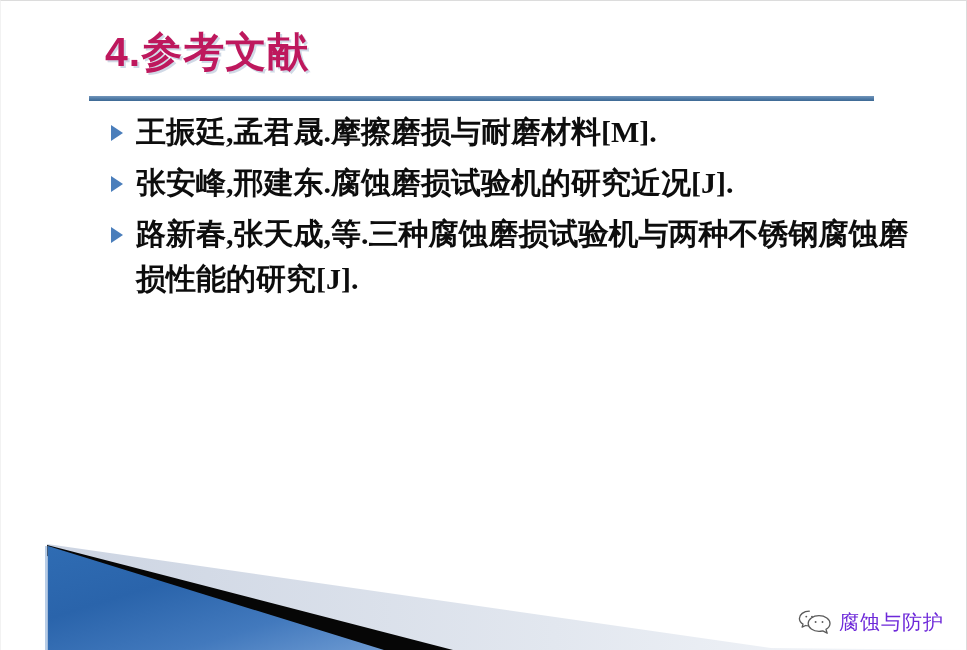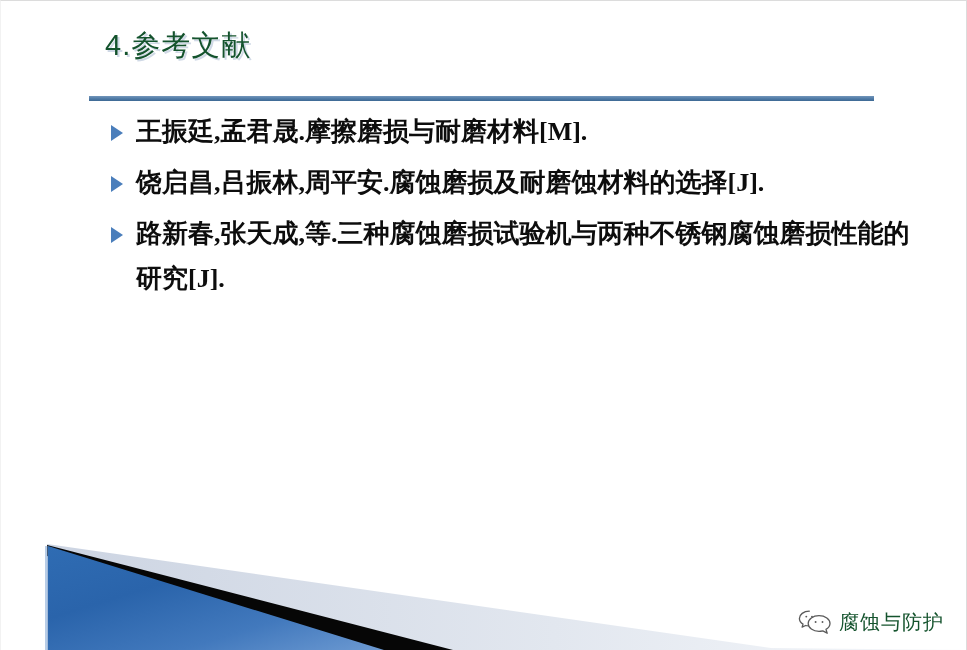--- a/index.html
+++ b/index.html
@@ -22,25 +22,25 @@
     border-right: 1px solid #dcdcdc;
     border-left: 1px solid #f2f2f2;
   }
 
   
   .title {
     position: absolute;
     left: 104px;
     top: 26px;
     font-family: "Liberation Sans", "DejaVu Sans", sans-serif;
-    font-weight: normal;
-    font-size: 29px;
+    font-weight: bold;
+    font-size: 41px;
     line-height: 1.25;
     letter-spacing: 1px;
-    color: #14532d;
+    color: #be185d;
     text-shadow: 2px 2px 0 rgba(150,170,200,0.45);
     white-space: nowrap;
   }
 
   .title-rule {
     position: absolute;
     left: 88px;
     top: 95px;
     width: 785px;
     height: 5px;
@@ -52,21 +52,21 @@
     position: absolute;
     left: 104px;
     top: 108px;
     width: 810px;
   }
 
   .bullet-item {
     position: relative;
     padding-left: 31px;
     margin-bottom: 6px;
-    font-size: 26px;
+    font-size: 30px;
     line-height: 45px;
     color: #0d0d0d;
     font-family: "Liberation Serif", "DejaVu Serif", serif;
     font-weight: 600;
     letter-spacing: 0px;
   }
 
   .bullet-marker {
     position: absolute;
     left: 6px;
@@ -105,21 +105,21 @@
   .wechat-icon {
     display: block;
     width: 34px;
     height: 27px;
   }
 
   .logo-text {
     font-family: "Liberation Sans", "DejaVu Sans", sans-serif;
     font-size: 20px;
     font-weight: 500;
-    color: #14532d;
+    color: #6d28d9;
     letter-spacing: 1px;
     white-space: nowrap;
   }
 </style>
 </head>
 <body>
 
 <div class="slide">
 
   <div class="title">4.参考文献</div>
@@ -129,25 +129,25 @@
   <div class="bullets">
 
     <div class="bullet-item">
       <span class="bullet-marker"></span>
       <span class="bullet-text">王振廷,孟君晟.摩擦磨损与耐磨材料[M].</span>
     </div>
 
 
 
 
-
     <div class="bullet-item">
       <span class="bullet-marker"></span>
-      <span class="bullet-text">饶启昌,吕振林,周平安.腐蚀磨损及耐磨蚀材料的选择[J].</span>
+      <span class="bullet-text">张安峰,邢建东.腐蚀磨损试验机的研究近况[J].</span>
     </div>
+
 
     <div class="bullet-item">
       <span class="bullet-marker"></span>
       <span class="bullet-text">路新春,张天成,等.三种腐蚀磨损试验机与两种不锈钢腐蚀磨损性能的研究[J].</span>
     </div>
 
   </div>
 
   <div class="wedge-wrap">
     <svg width="967" height="120" viewBox="0 0 967 120" preserveAspectRatio="none">

